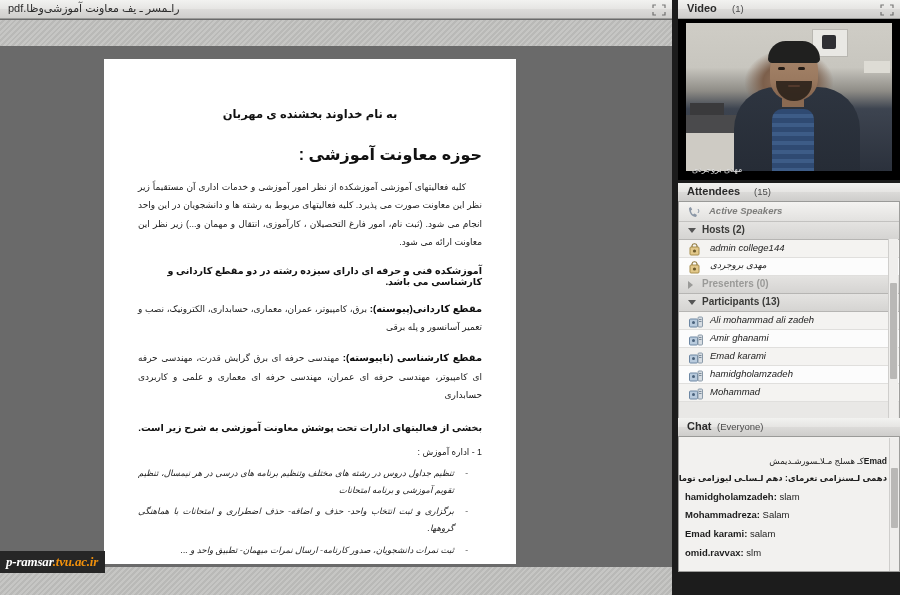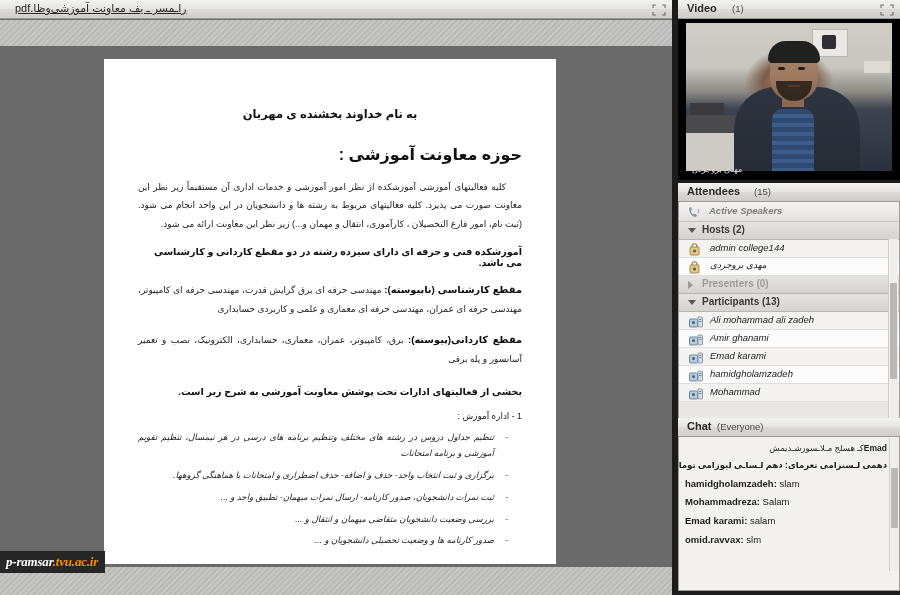--- a/index.html
+++ b/index.html
@@ -13,25 +13,24 @@
 
   
   .share-pod{position:absolute;left:0;top:0;width:672px;height:595px;background:#6a6a6a;}
   .pod-titlebar{
     position:relative;height:19px;width:672px;
     background:linear-gradient(to bottom,#f2f2f0 0%,#e6e5e3 48%,#dcdbd9 52%,#cfcecc 100%);
     border-bottom:1px solid #9a9a98;
     box-sizing:border-box;
   }
   .pod-title{
-    position:absolute;left:15px;top:2px;
+    position:absolute;left:8px;top:2px;
     font-size:11px;color:#2b2b2b;
     direction:rtl;unicode-bidi:plaintext;
     white-space:nowrap;
-    text-decoration:underline;
   }
   .expand-ico{
     position:absolute;right:6px;top:4px;width:14px;height:12px;
     opacity:.65;
   }
   .expand-ico svg{display:block;}
 
   
   .stripes{
     position:absolute;left:0;top:20px;width:672px;height:26px;
@@ -45,21 +44,21 @@
     background:
       repeating-linear-gradient(135deg,
         #c6c6c4 0px,#c6c6c4 2px,
         #b9b9b7 2px,#b9b9b7 4px);
   }
   .doc-wrap{
     position:absolute;left:0;top:46px;width:672px;height:521px;
     background:#6a6a6a;overflow:hidden;
   }
   .page{
-    position:absolute;left:104px;top:13px;width:452px;height:505px;
+    position:absolute;left:104px;top:13px;width:412px;height:505px;
     background:#ffffff;
     box-sizing:border-box;
     padding:34px 34px 0 34px;
     direction:rtl;
     text-align:right;
   }
   .page .h-center{
     text-align:center;font-weight:bold;font-size:11.5px;color:#111;
     margin:14px 0 0 0;letter-spacing:.2px;
   }
@@ -203,23 +202,23 @@
   .scroll-area{position:relative;height:196px;overflow:hidden;}
   .vscroll{
     position:absolute;right:1px;top:37px;width:9px;height:195px;background:#efeeec;
     border-left:1px solid #cfcecc;
   }
   .vthumb{position:absolute;left:1px;top:44px;width:7px;height:96px;background:#b9b8b6;border-radius:1px;}
 
   
   .chat-pod{top:418px;height:154px;}
   .chat-body{
-    position:absolute;left:0;top:19px;width:222px;height:154px;
+    position:absolute;left:0;top:19px;width:222px;height:135px;
     background:#f2f1ef;box-sizing:border-box;border:1px solid #9e9e9c;border-top:none;
-    padding:5px 12px 0 6px;overflow:hidden;
+    padding:18px 12px 0 6px;overflow:hidden;
   }
   .cmsg{font-size:9.5px;color:#1d1d1d;line-height:1.45;margin-bottom:5px;white-space:nowrap;}
   .cmsg b{font-weight:bold;}
   .cmsg.rtl{direction:rtl;text-align:right;font-size:8.5px;}
   .chat-scroll{
     position:absolute;right:1px;top:20px;width:9px;height:133px;background:#efeeec;border-left:1px solid #cfcecc;
   }
   .chat-thumb{position:absolute;left:1px;top:30px;width:7px;height:60px;background:#b9b8b6;border-radius:1px;}
 </style>
 </head>
@@ -246,23 +245,23 @@
 
         <div class="h-center">به نام خداوند بخشنده ی مهربان</div>
 
         <div class="h2">حوزه معاونت آموزشی :</div>
 
         <div class="p indent">کلیه فعالیتهای آموزشی آموزشکده از نظر امور آموزشی و خدمات اداری آن مستقیماً زیر نظر این معاونت صورت می پذیرد. کلیه فعالیتهای مربوط به رشته ها و دانشجویان در این واحد انجام می شود.   (ثبت نام، امور فارغ التحصیلان ، کارآموزی، انتقال و مهمان و...) زیر نظر این معاونت ارائه می شود.</div>
 
 
         <div class="b-line">آموزشکده فنی و حرفه ای دارای سیزده رشته در دو مقطع کاردانی و کارشناسی می باشد.</div>
 
+        <div class="mix"><b>مقطع کاردانی(پیوسته):</b><span> برق، کامپیوتر، عمران، معماری، حسابداری، الکترونیک، نصب و تعمیر آسانسور و پله برقی</span></div>
+
         <div class="mix"><b>مقطع کارشناسی (ناپیوسته):</b><span> مهندسی حرفه ای برق گرایش قدرت، مهندسی حرفه ای کامپیوتر، مهندسی حرفه ای عمران، مهندسی حرفه ای معماری و علمی و کاربردی حسابداری</span></div>
-
-        <div class="mix"><b>مقطع کاردانی(پیوسته):</b><span> برق، کامپیوتر، عمران، معماری، حسابداری، الکترونیک، نصب و تعمیر آسانسور و پله برقی</span></div>
 
         <div class="b-line gapbig">بخشی از فعالیتهای ادارات تحت پوشش معاونت آموزشی به شرح زیر است.</div>
 
         <div class="num">1 - اداره آموزش :</div>
 
         <ul>
           <li>تنظیم جداول دروس در رشته های مختلف وتنظیم برنامه های درسی در هر نیمسال، تنظیم تقویم آموزشی و برنامه امتحانات</li>
           <li>برگزاری و ثبت انتخاب واحد- حذف و اضافه- حذف اضطراری و امتحانات با هماهنگی گروهها.</li>
           <li>ثبت نمرات دانشجویان، صدور کارنامه- ارسال نمرات میهمان- تطبیق واحد و ...</li>
           <li>بررسی وضعیت دانشجویان متقاضی میهمان و انتقال و ...</li>

